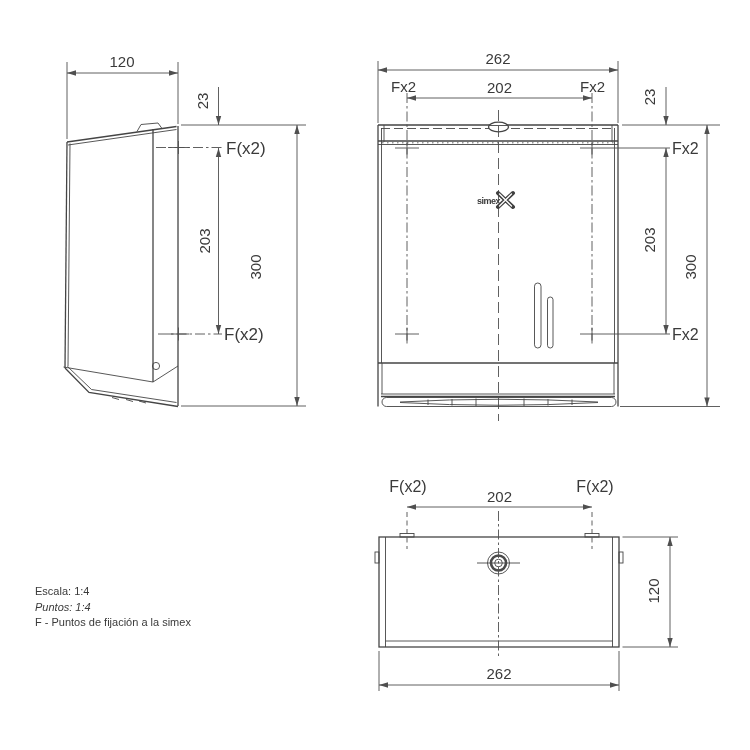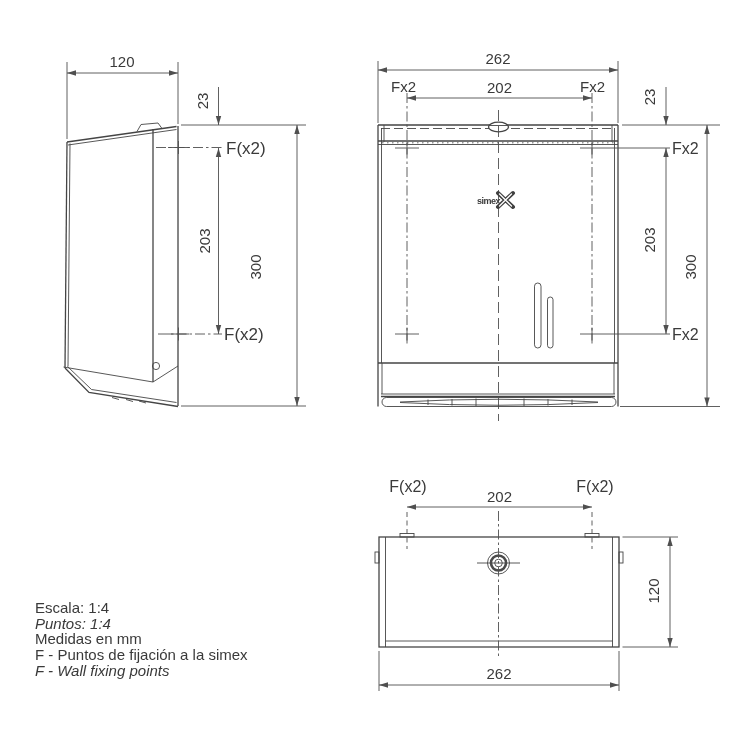--- a/index.html
+++ b/index.html
@@ -26,22 +26,22 @@
   .ldash{stroke-dasharray:5 3.5;}
   .dot{stroke-dasharray:1.5 3.5;stroke-width:0.8;}
   .arr{fill:var(--dim);stroke:none;}
   text{fill:var(--text);font-family:"Liberation Sans", sans-serif;}
   .dimtxt{font-size:15px;}
   .lbl{font-size:16px;}
   .lbl-lg{font-size:17px;}
   .lbl-sm{font-size:15px;}
   .logo-txt{font-size:9px;font-weight:bold;letter-spacing:-0.5px;}
   .notes{
-    position:absolute;left:35px;top:600px;color:var(--text);
-    font-size:15px;line-height:15.7px;white-space:nowrap;
+    position:absolute;left:35px;top:584px;color:var(--text);
+    font-size:11px;line-height:15.7px;white-space:nowrap;
   }
   .notes .it{font-style:italic;}
 </style>
 </head>
 <body>
 
 <div class="canvas">
 <svg width="750" height="750" viewBox="0 0 750 750">
 
   <g>
@@ -267,17 +267,15 @@
         <polygon points="670,537 667.3,546 672.7,546" class="arr"></polygon>
         <polygon points="670,647 667.3,638 672.7,638" class="arr"></polygon>
         <polygon points="379,685 388,682.3 388,687.7" class="arr"></polygon>
         <polygon points="619,685 610,682.3 610,687.7" class="arr"></polygon>
       </g>
 </svg>
 
 <div class="notes">
   <div>Escala: 1:4</div>
   <div class="it">Puntos: 1:4</div>
-  <div>Medidas en mm</div>
   <div>F - Puntos de fijación a la simex</div>
-  <div class="it">F - Wall fixing points</div>
 </div>
 </div>
 
 </body></html>

